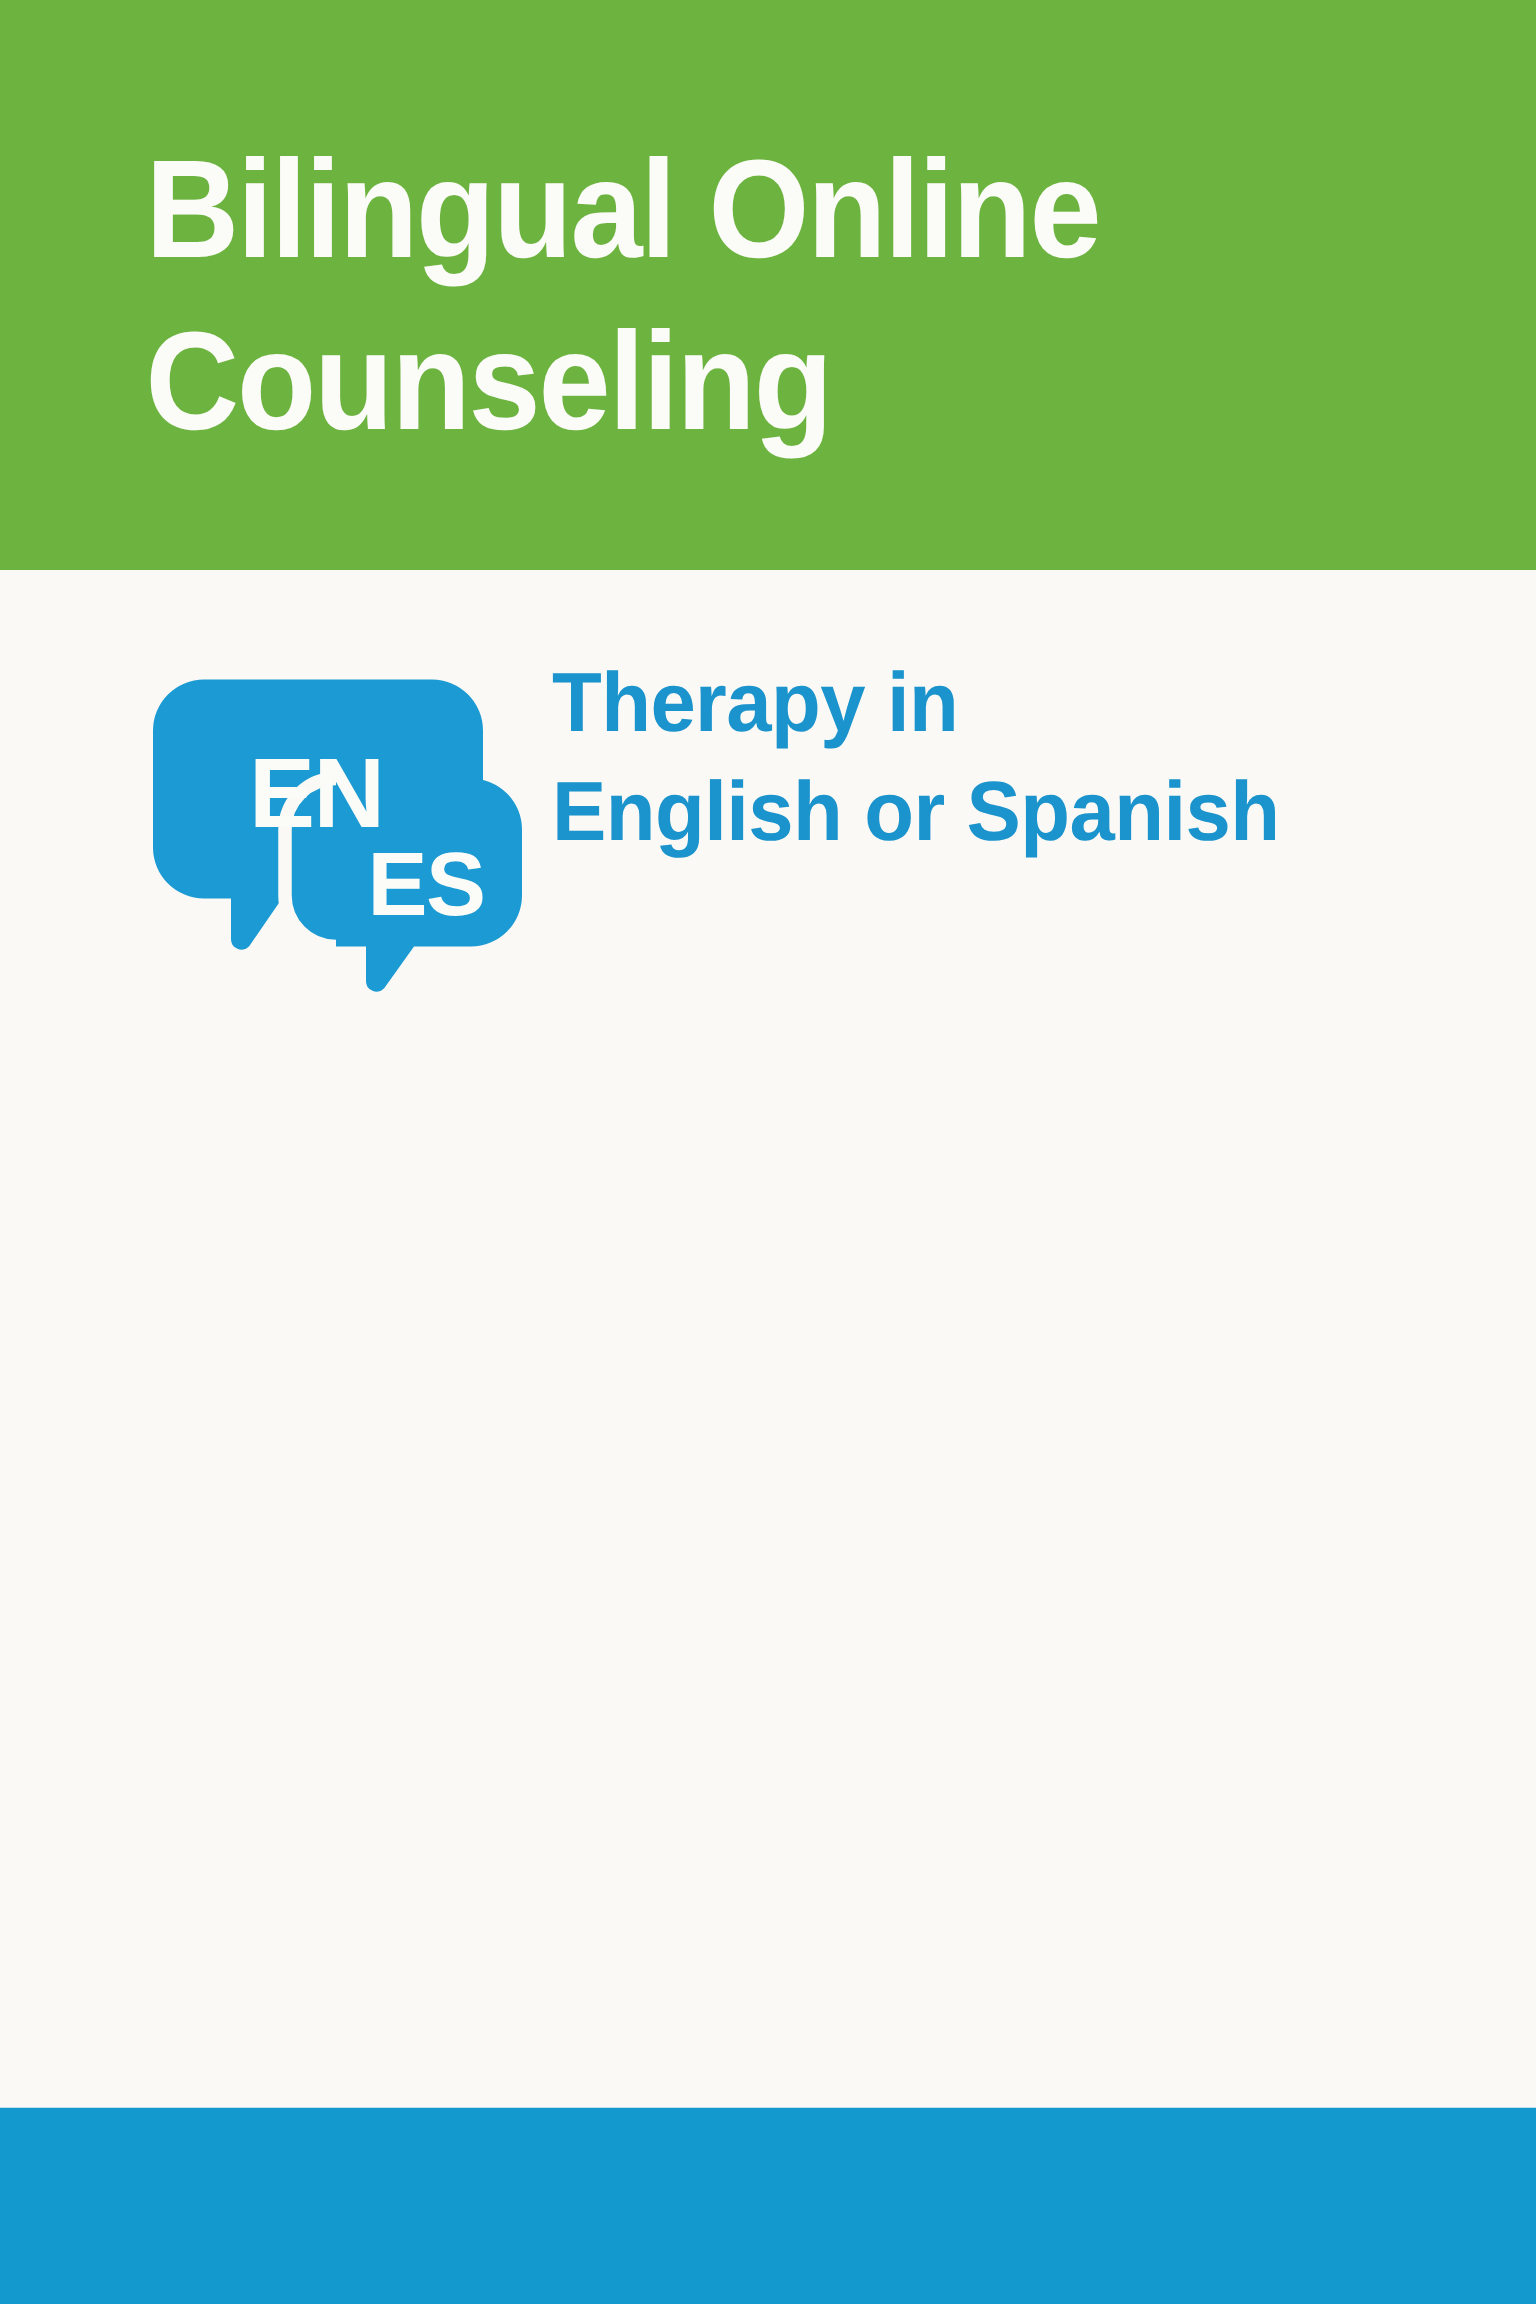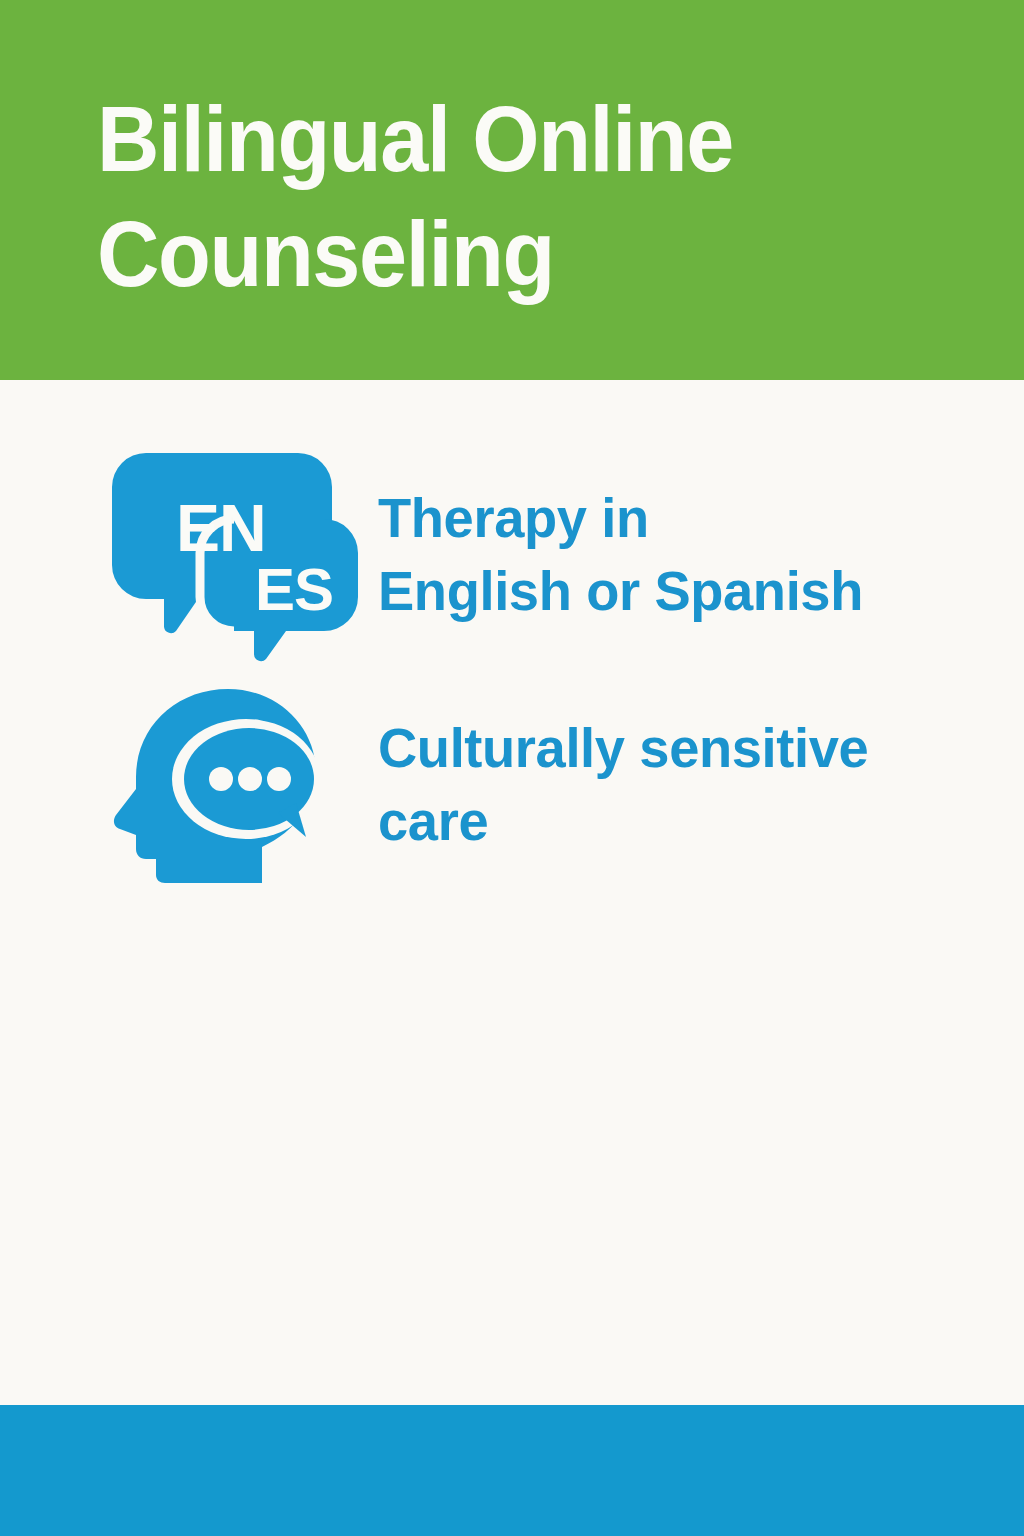--- a/index.html
+++ b/index.html
@@ -48,24 +48,22 @@
   .body-area {
     flex: 1 1 auto;
     position: relative;
     background: #faf9f5;
     padding: 52px 0 0 0;
     box-sizing: border-box;
   }
 
   .row {
     display: flex;
-    align-items: center;
     padding-left: 100px;
     box-sizing: border-box;
-    margin-left: 10px;
   }
   .row-lang   { height: 245px; }
   .row-hands  { height: 200px; }
   .row-head   { height: 215px; }
   .row-globe  { height: 215px; }
 
   .icon-slot {
     width: 268px;
     flex: none;
     display: flex;
@@ -118,41 +116,19 @@
           <path d="M124 74 A34 34 0 0 0 90 108 V152 A34 34 0 0 0 124 186" fill="none" stroke="#faf9f5" stroke-width="9"></path>
           <text x="66" y="106" fill="#fbfbf7" font-family="Liberation Sans, sans-serif" font-weight="bold" font-size="66" letter-spacing="-1">EN</text>
           <text x="145" y="165" fill="#fbfbf7" font-family="Liberation Sans, sans-serif" font-weight="bold" font-size="60" letter-spacing="-1">ES</text>
         </svg>
       </div>
       <div class="row-text txt-blue">Therapy in
 English or Spanish</div>
     </div>
 
 
-    <div class="row row-head">
-      <div class="icon-slot">
-        <svg width="230" height="200" viewBox="0 0 230 200">
-
-          <path d="M118 4 C66 4 26 42 26 92 L26 104 L6 130 C2 136 4 142 10 144 L26 150
-                   L26 164 C26 170 30 174 36 174 L46 174 L46 190 C46 195 50 198 55 198
-                   L152 198 L152 162 C186 146 206 118 206 88 C206 42 168 4 118 4 Z" fill="#1b9ad4"></path>
-
-          <ellipse cx="136" cy="94" rx="74" ry="60" fill="#faf9f5"></ellipse>
-
-          <ellipse cx="139" cy="94" rx="65" ry="51" fill="#1b9ad4"></ellipse>
-
-          <path d="M168 128 L196 152 L186 118 Z" fill="#1b9ad4"></path>
-
-          <circle cx="111" cy="94" r="12" fill="#faf9f5"></circle>
-          <circle cx="140" cy="94" r="12" fill="#faf9f5"></circle>
-          <circle cx="169" cy="94" r="12" fill="#faf9f5"></circle>
-        </svg>
-      </div>
-      <div class="row-text txt-blue">Culturally sensitive
-care</div>
-    </div>
 
 
   </div>
 
   <div class="footer"></div>
 
 </div>
 
 </body></html>

